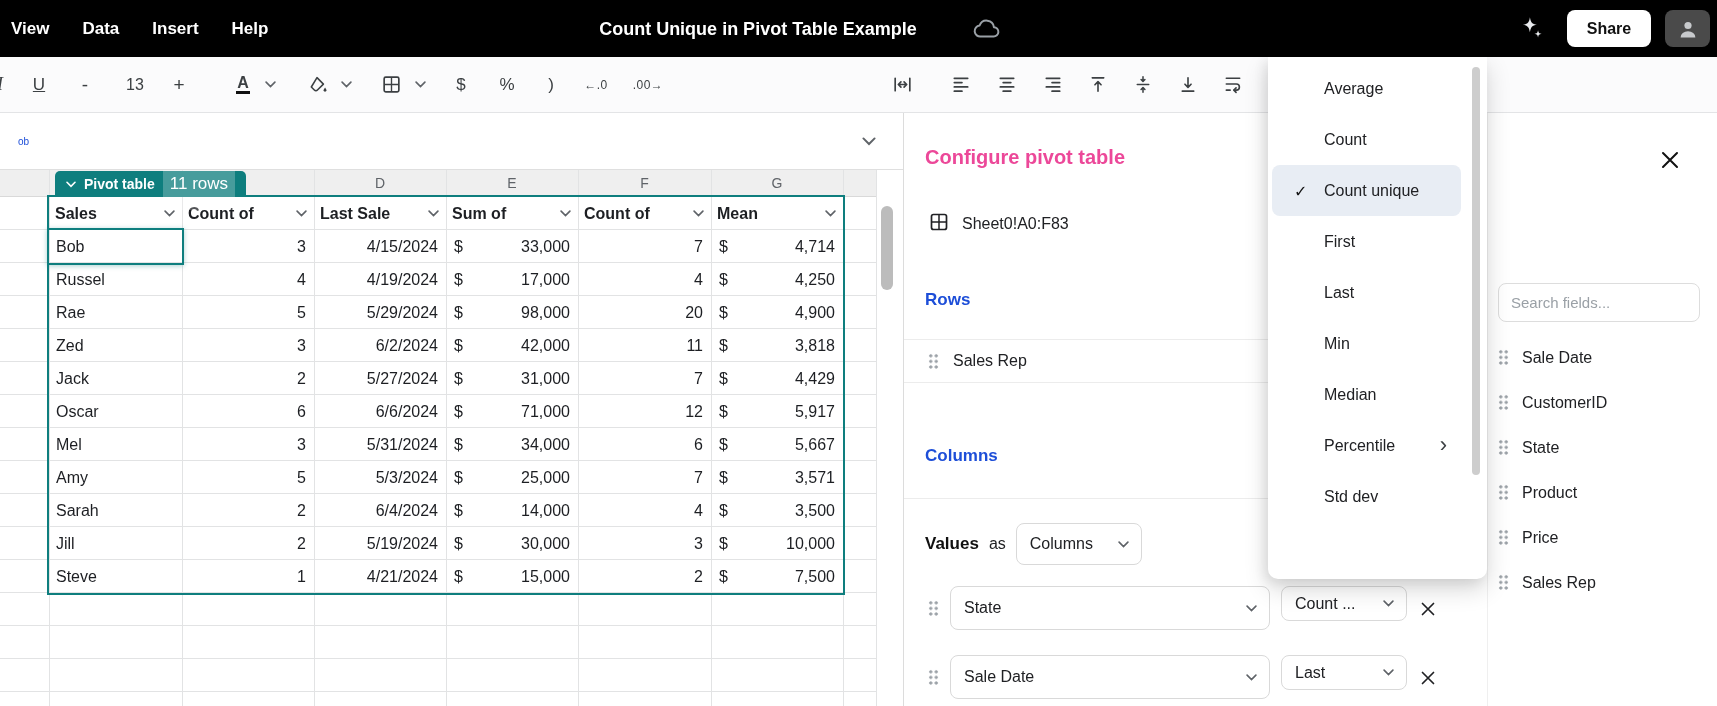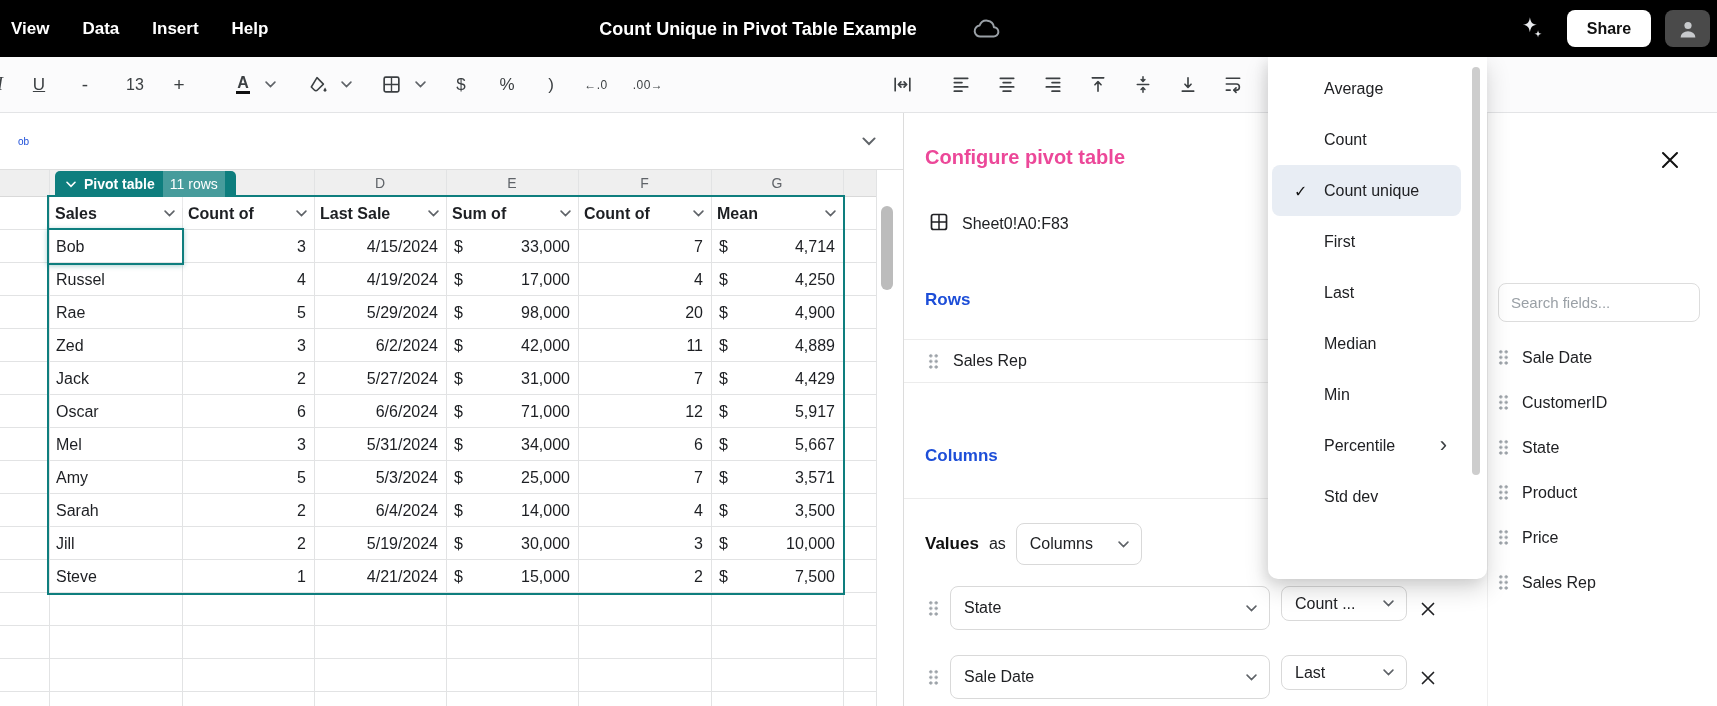--- a/index.html
+++ b/index.html
@@ -51,21 +51,21 @@
   .hrow,.rows-host,.t-row{display:contents}
   .cell{display:flex;align-items:center;font-size:16px;color:var(--ink);overflow:hidden;white-space:nowrap}
   .cell.th{font-weight:700;justify-content:space-between;padding:0 7px 0 6px}
   .cell.name{padding-left:7px}
   .cell.num,.cell.date{justify-content:flex-end;padding-right:8px}
   .cell.money{justify-content:space-between;padding:0 8px}
   .table-border{position:absolute;left:47px;top:25px;width:798px;height:400px;border:2px solid var(--accent-teal);pointer-events:none}
   .selected-cell{position:absolute;left:47px;top:58px;width:137px;height:37px;border:2px solid var(--accent-teal);box-shadow:0 1px 5px rgba(14,126,126,.35);pointer-events:none}
   .pivot-badge{position:absolute;left:55px;top:1px;height:26px;background:var(--accent-teal);color:#fff;border-radius:5px 5px 0 0;display:flex;align-items:center;gap:8px;padding:0 11px;cursor:pointer}
   .pivot-badge .b-label{font-size:14px;font-weight:700;white-space:nowrap}
-  .rows-chip{background:rgba(255,255,255,.24);border-radius:0;padding:16px 7px;font-size:14px;white-space:nowrap}
+  .rows-chip{background:rgba(255,255,255,.24);border-radius:0;padding:16px 7px;font-size:17px;white-space:nowrap}
   .g-scroll{position:absolute;left:881px;top:36px;width:12px;height:84px;background:#bcbcbc;border-radius:6px;cursor:grab}
 
   
   .vdiv-main{position:absolute;left:903px;top:113px;width:1px;height:593px;background:#dcdcdc}
   .vdiv-right{position:absolute;left:1487px;top:113px;width:1px;height:593px;background:#efefef}
 
   
   .config-panel{position:absolute;left:904px;top:113px;width:583px;height:593px;background:#fff}
   .panel-title{position:absolute;left:21px;top:33px;font-size:20px;font-weight:700;color:#ec4899}
   .range-row{position:absolute;left:24px;top:94px;height:26px;display:flex;align-items:flex-end;gap:12px;font-size:16px;color:#202124;cursor:pointer}
@@ -364,21 +364,21 @@
           <div class="cell name">Zed</div>
           <div class="cell num">3</div>
           <div class="cell date">6/2/2024</div>
           <div class="cell money">
             <span>$</span>
             <span>42,000</span>
           </div>
           <div class="cell num">11</div>
           <div class="cell money">
             <span>$</span>
-            <span>4,889</span>
+            <span>3,818</span>
           </div>
         </div>
       
         <div class="t-row">
           <div class="cell name">Jack</div>
           <div class="cell num">2</div>
           <div class="cell date">5/27/2024</div>
           <div class="cell money">
             <span>$</span>
             <span>31,000</span>
@@ -645,27 +645,27 @@
 
       <div class="agg-item">
 
         <span>Last</span>
 
       </div>
 
 
       <div class="agg-item">
 
+        <span>Min</span>
+
+      </div>
+
+      <div class="agg-item">
+
         <span>Median</span>
-
-      </div>
-
-      <div class="agg-item">
-
-        <span>Min</span>
 
       </div>
 
       <div class="agg-item has-submenu">
 
         <span>Percentile</span>
         <span class="sub">›</span>
       </div>
 
       <div class="agg-item">

